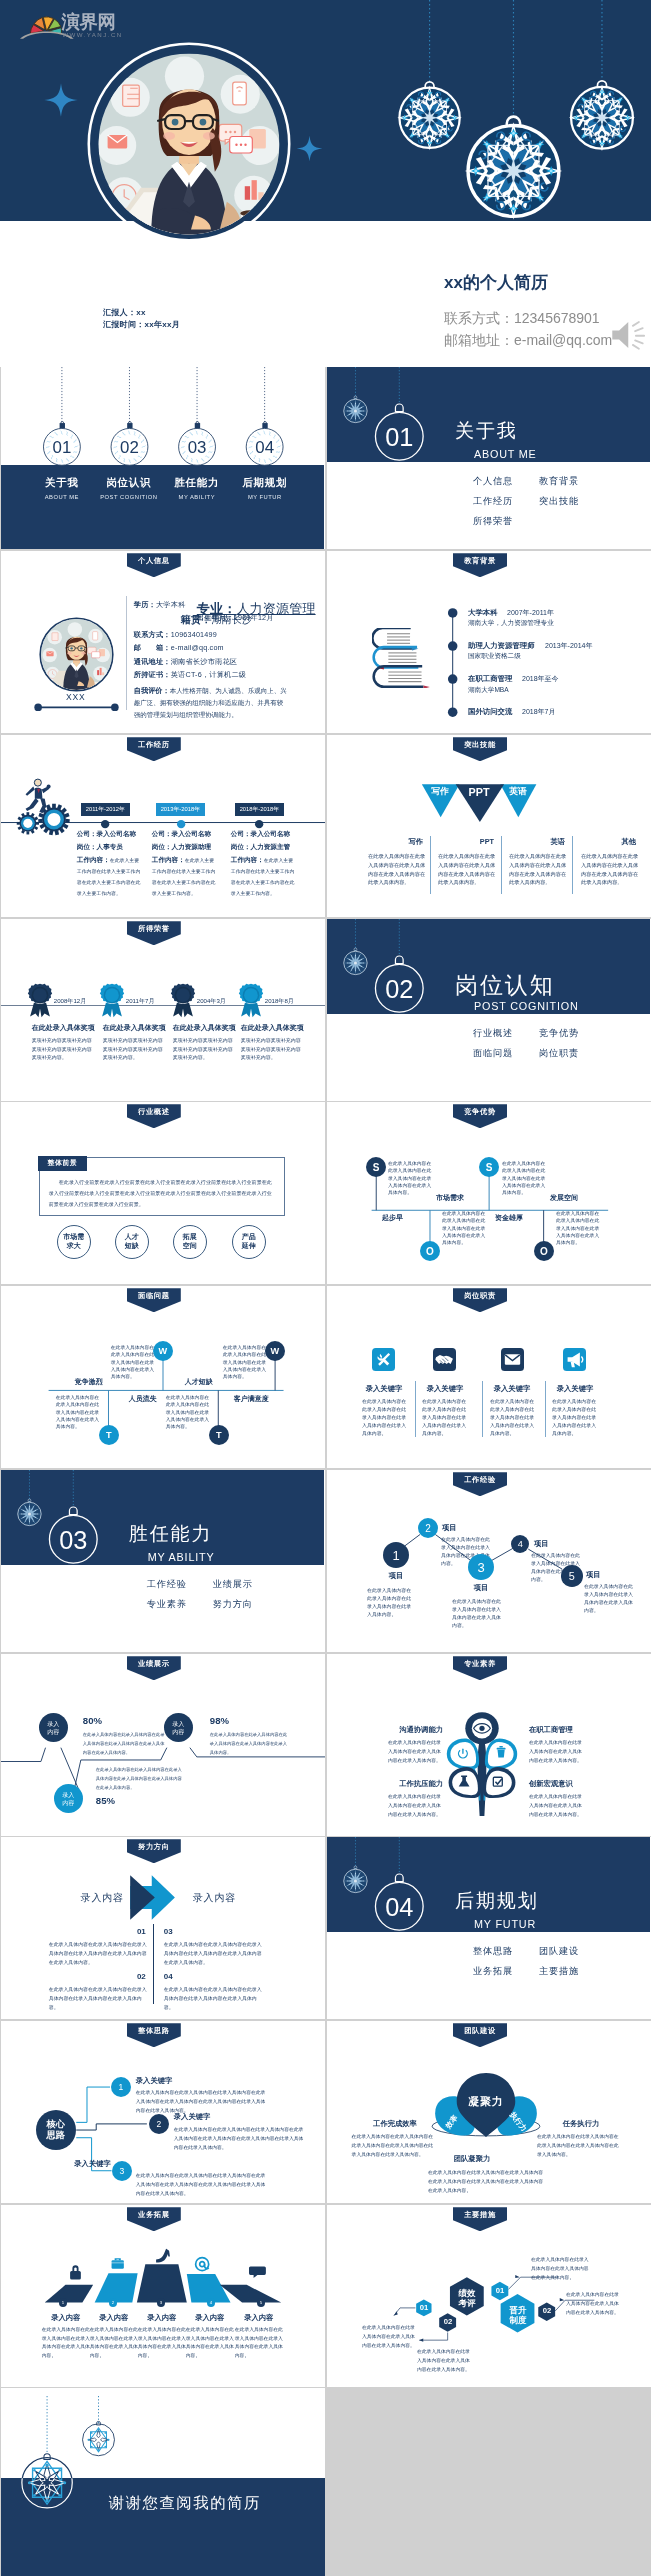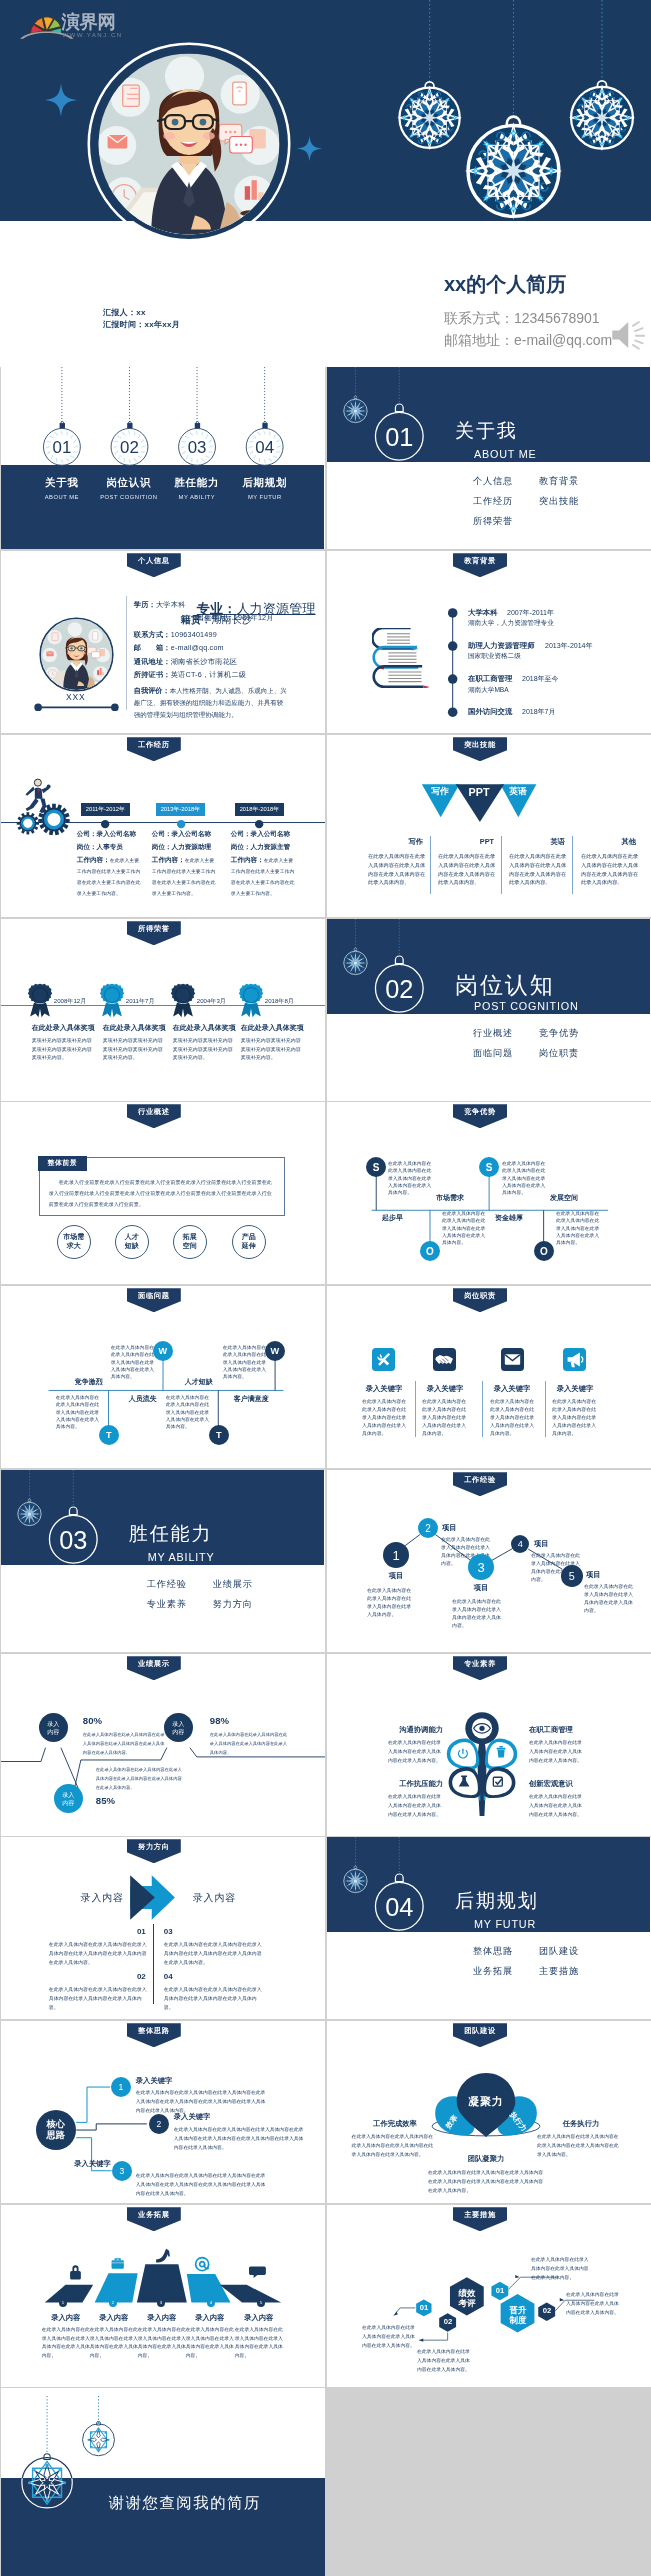--- a/index.html
+++ b/index.html
@@ -353,21 +353,21 @@
         <path d="M0 44 C10 31 60 31 70 44 L66 44 C54 34 16 34 4 44 Z" fill="#a3a3a3"></path>
       </g>
       <text x="54" y="30" font-size="24" font-weight="bold" fill="#aab3c1" style="letter-spacing:-0.5px">演界网</text>
       <text x="55" y="41.5" font-size="8" letter-spacing="1.9" fill="#7a8595">WWW.YANJ.CN</text>
     </svg>
   </div>
 
   <div class="t" style="left:103px;top:307px;font-size:8px;color:#1d3b63;font-weight:bold;letter-spacing:0.3px;">汇报人：xx</div>
   <div class="t" style="left:103px;top:319px;font-size:8px;color:#1d3b63;font-weight:bold;letter-spacing:0.3px;">汇报时间：xx年xx月</div>
 
-  <div class="t" style="left:444px;top:271px;font-size:20px;color:#1d3b63;font-weight:bold;letter-spacing:0px;">xx的个人简历</div>
+  <div class="t" style="left:444px;top:271px;font-size:17px;color:#1d3b63;font-weight:bold;letter-spacing:0px;">xx的个人简历</div>
   <div class="t" style="left:444px;top:310px;font-size:14px;color:#8d8d8d;">联系方式：12345678901</div>
   <div class="t" style="left:444px;top:332px;font-size:14px;color:#8d8d8d;">邮箱地址：e-mail@qq.com</div>
 
   <svg class="abs" style="left:610px;top:318px;" width="35" height="34" viewBox="0 0 46 44">
     <path d="M3 16 h9 L24 5 v34 L12 28 H3 Z" fill="#bdbdbd"></path>
     <g stroke="#cccccc" stroke-width="2.4" stroke-linecap="round">
       <path d="M30 10 l8 -5"></path>
           <path d="M33 17 l10 -4"></path>
           <path d="M34 23 l11 0"></path>
       <path d="M33 29 l10 4"></path>
@@ -1395,21 +1395,21 @@
     <path d="M74 4 C53 4 36 20 36 41 C36 58 54 70 74 87 C94 70 112 58 112 41 C112 20 95 4 74 4 Z" fill="#1b3a5f"></path>
   </svg>
   <div class="t" style="left:159px;top:74px;transform:translateX(-50%);font-size:10.8px;color:#fff;font-weight:bold;letter-spacing:0.8px;">凝聚力</div>
   <div class="t" style="left:125px;top:96px;transform:translateX(-50%) rotate(-52deg);font-size:7.3px;color:#fff;font-weight:bold;">效率</div>
   <div class="t" style="left:191px;top:96px;transform:translateX(-50%) rotate(52deg);font-size:7.3px;color:#fff;font-weight:bold;">执行力</div>
   <div id="team-items">
         <div class="t b" style="left:68px;top:98px;font-size:7.3px;color:#1d3b63;transform:translateX(-50%);">工作完成效率</div>
         <div class="p" style="left:24.6px;top:112px;width:86px;font-size:4.8px;line-height:8.8px;color:#1d3b63;">在此录入具体内容在此录入具体内容在此录入具体内容在此录入具体内容在此录入具体内容在此录入具体内容。</div>
         <div class="t b" style="left:254px;top:98px;font-size:7.3px;color:#1d3b63;transform:translateX(-50%);">任务执行力</div>
         <div class="p" style="left:210px;top:112px;width:86px;font-size:4.8px;line-height:8.8px;color:#1d3b63;">在此录入具体内容在此录入具体内容在此录入具体内容在此录入具体内容在此录入具体内容。</div>
-        <div class="t b" style="left:159px;top:133px;font-size:7.3px;color:#1d3b63;transform:translateX(-50%);">团队凝聚力</div>
+        <div class="t b" style="left:145px;top:133px;font-size:7.3px;color:#1d3b63;transform:translateX(-50%);">团队凝聚力</div>
         <div class="p" style="left:101px;top:148px;width:117px;font-size:4.8px;line-height:8.8px;color:#1d3b63;">在此录入具体内容在此录入具体内容在此录入具体内容在此录入具体内容在此录入具体内容在此录入具体内容在此录入具体内容。</div>
       </div>
 </div>
 
 <div class="slide" style="left:0.8px;top:2205px;width:324px;height:182px;">
   <div class="ribbon">业务拓展</div>
   <svg class="abs" style="left:0;top:0;" width="324" height="182" viewBox="0 0 422 237">
     <polygon points="84,104 120,104 106,127 57,127" fill="#1b3a5f"></polygon>
     <polygon points="140,89 178,89 171,127 122,127" fill="#1196ce"></polygon>
     <polygon points="188,77 231,77 242,127 177,127" fill="#1b3a5f"></polygon>

